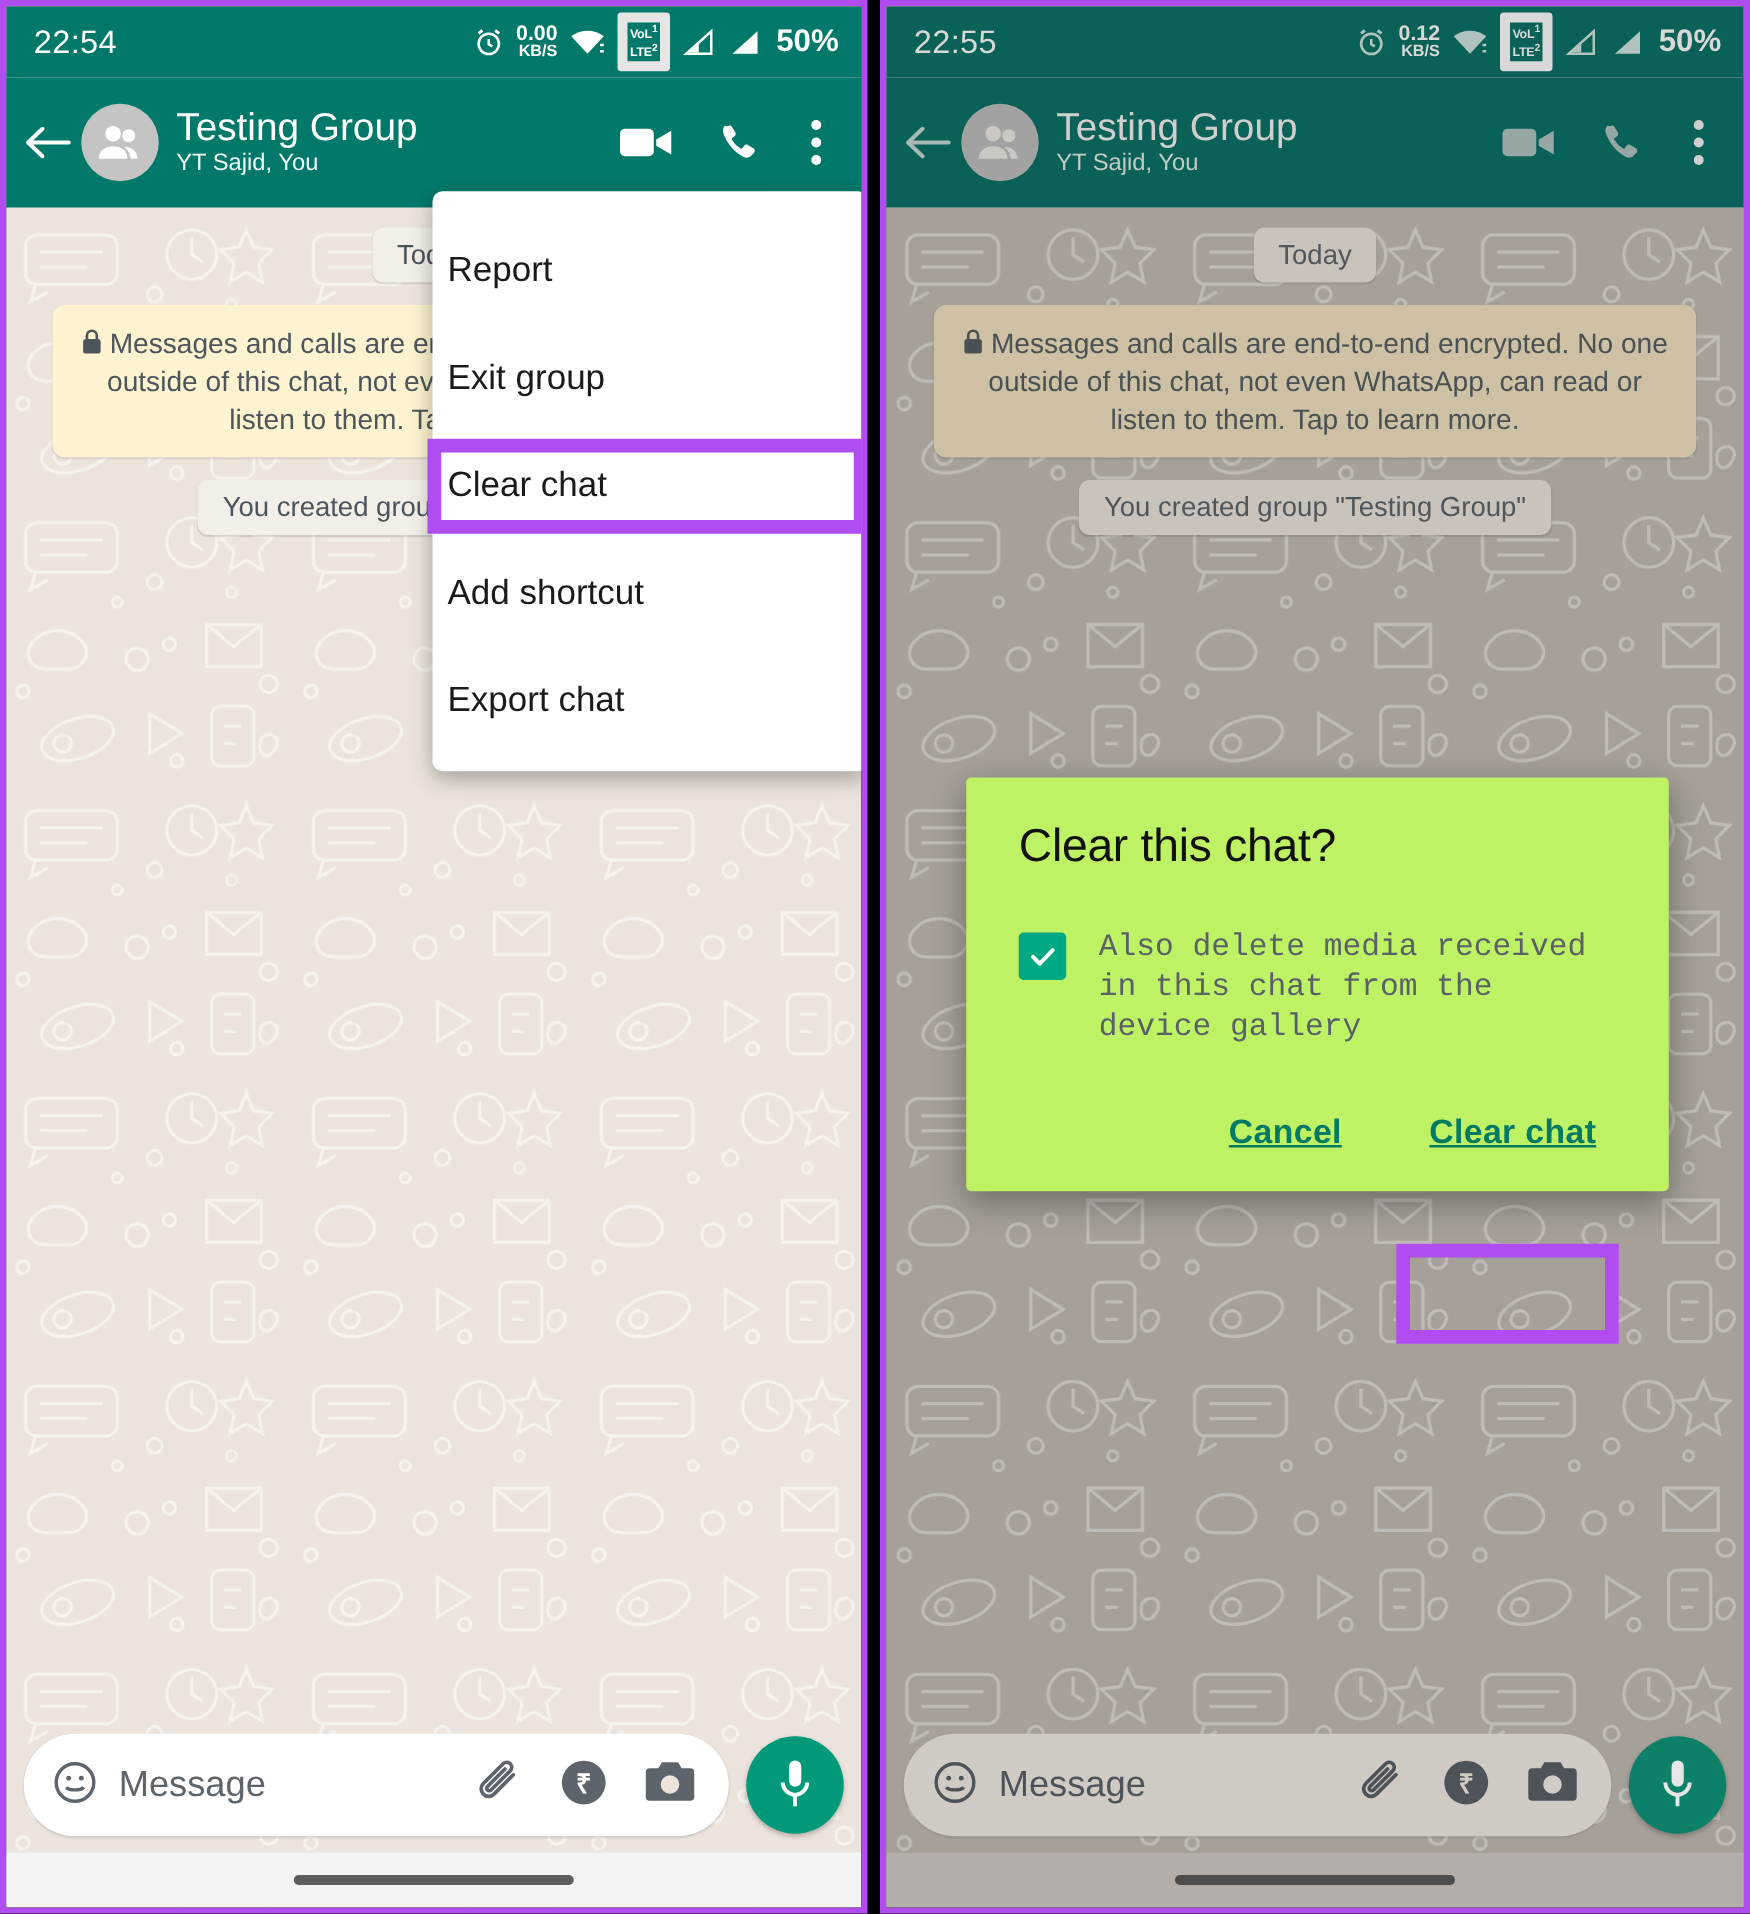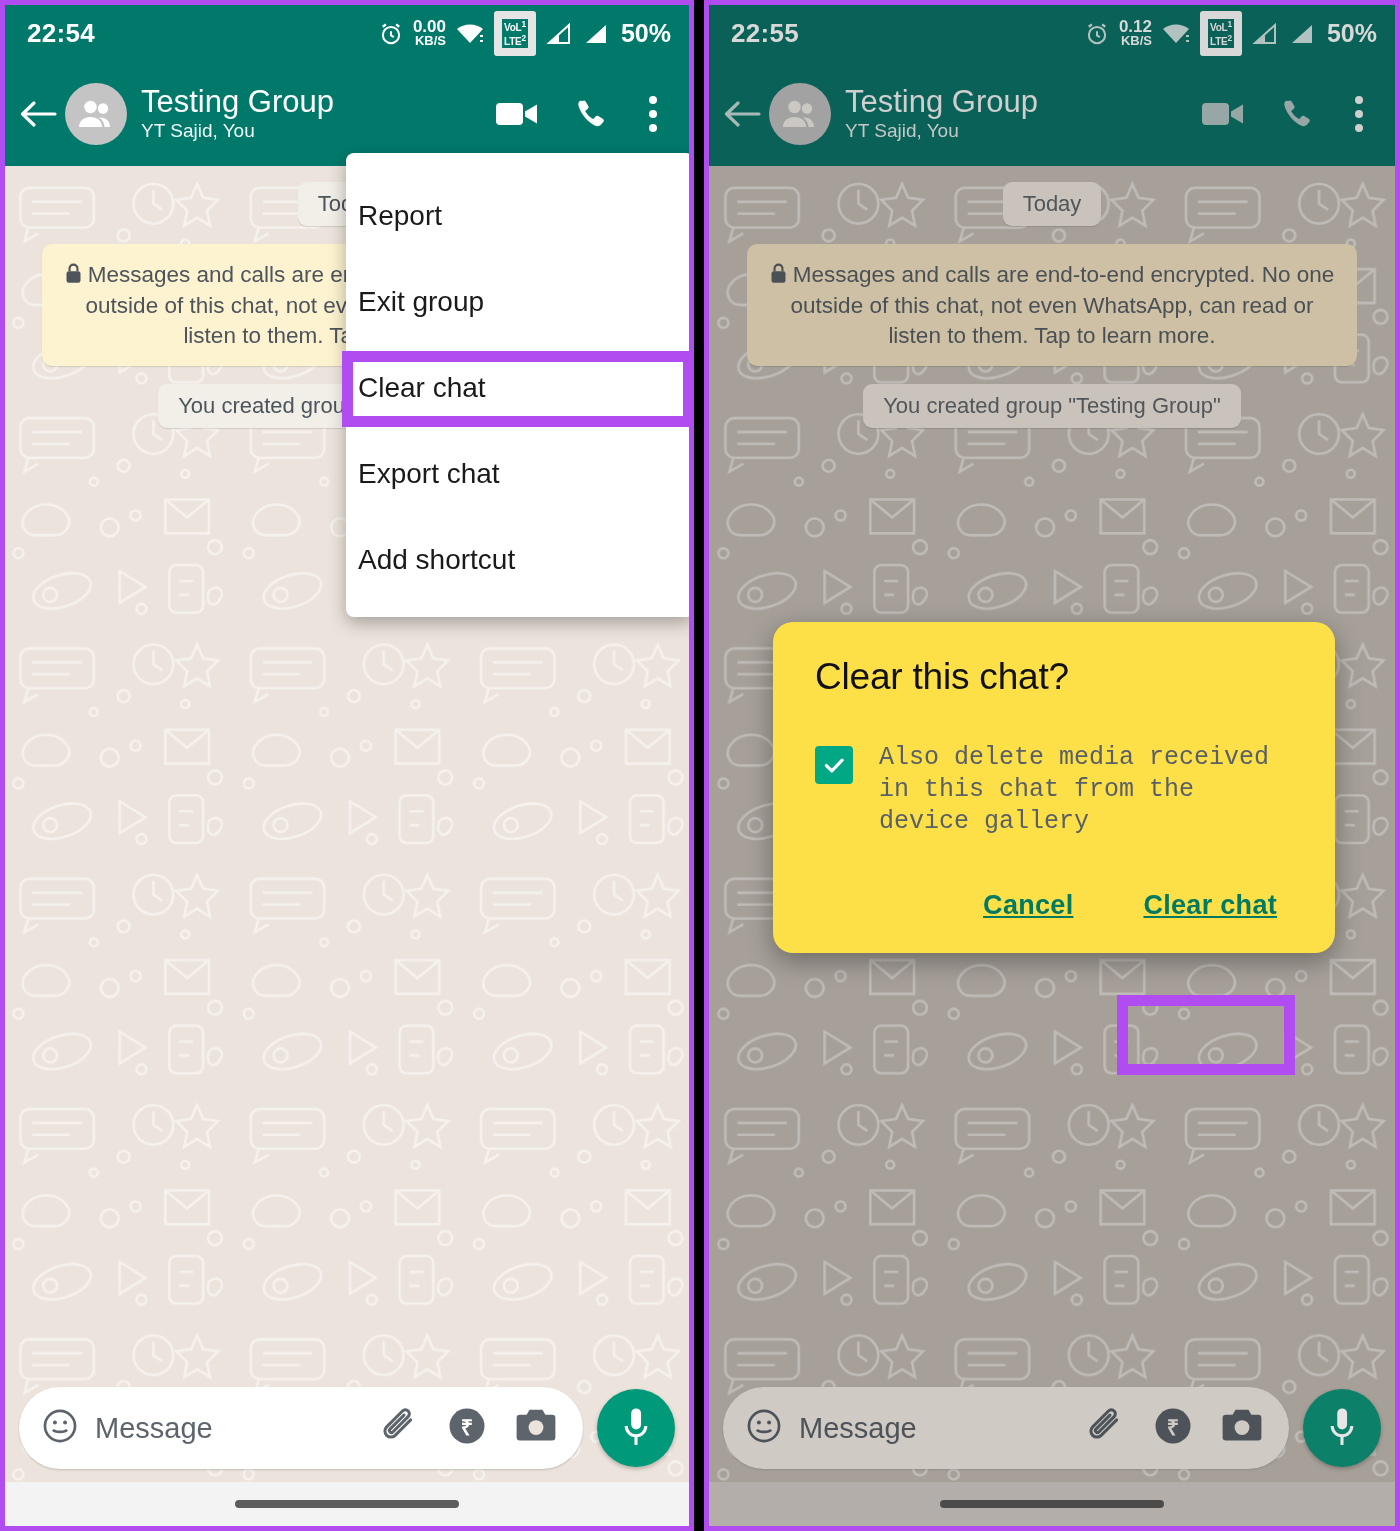--- a/index.html
+++ b/index.html
@@ -32,21 +32,21 @@
   
   .statusbar {
     position: relative;
     height: 57px;
     background: #00796b;
     display: flex; align-items: center;
     padding: 0 18px 0 22px;
     color: #fff;
   }
   .right .statusbar { background: #0a6157; }
-  .sb-time { font-size: 26px; font-weight: 700; letter-spacing: .3px; }
+  .sb-time { font-size: 26px; font-weight: 400; letter-spacing: .3px; }
   .sb-right { margin-left: auto; display: flex; align-items: center; gap: 9px; }
   .sb-icon { display: flex; align-items: center; }
   .sb-net { line-height: .98; text-align: right; font-size: 15px; font-weight: 700; }
   .sb-net .n1 { font-size: 17px; display:block; }
   .sb-net .n2 { font-size: 13px; display:block; }
   .sb-volte {
     border: 8px solid #e5e5e5; border-radius: 3px;
     font-size: 10px; font-weight: 700; line-height: 1.05;
     padding: 1px 2px; text-align: center; letter-spacing: -.2px;
   }
@@ -163,21 +163,21 @@
   }
   .menu-item.first { margin-top: 12px; }
   .menu-hl {
     position: absolute; z-index: 45;
     left: 337px; top: 346px; width: 352px; height: 76px;
     border: 11px solid #b04cf0; background: transparent;
   }
   .dialog {
     position: absolute; z-index: 35;
     left: 64px; top: 456px; width: 562px;
-    background: #fde047; border-radius: 20px;
+    background: #bef264; border-radius: 4px;
     box-shadow: 0 8px 26px rgba(0,0,0,.35);
     padding: 34px 30px 18px 42px;
   }
   .dlg-title { font-size: 37px; color: #111; font-weight: 400; letter-spacing: -.2px; }
   .dlg-row { display: flex; align-items: flex-start; margin-top: 44px; padding-right: 12px; }
   .cbox {
     width: 38px; height: 38px; border-radius: 4px; background: #00a884;
     display: flex; align-items: center; justify-content: center; flex: none; margin-top: 4px;
   }
   .dlg-text { font-size: 25px; line-height: 1.28; color: #5a6067; margin-left: 26px; font-family: Liberation Mono, monospace; }
@@ -375,22 +375,22 @@
 
         <div class="navbar">
           <span class="nav-pill"></span>
         </div>
       </div>
 
       <div class="overflow-menu">
         <div class="menu-item first">Report</div>
         <div class="menu-item">Exit group</div>
         <div class="menu-item">Clear chat</div>
+        <div class="menu-item">Add shortcut</div>
         <div class="menu-item">Export chat</div>
-        <div class="menu-item">Add shortcut</div>
       </div>
       <div class="menu-hl"></div>
 
     </div>
   </div>
 
   <div class="panel-frame right">
     <div class="phone right">
 
       <div class="statusbar">

